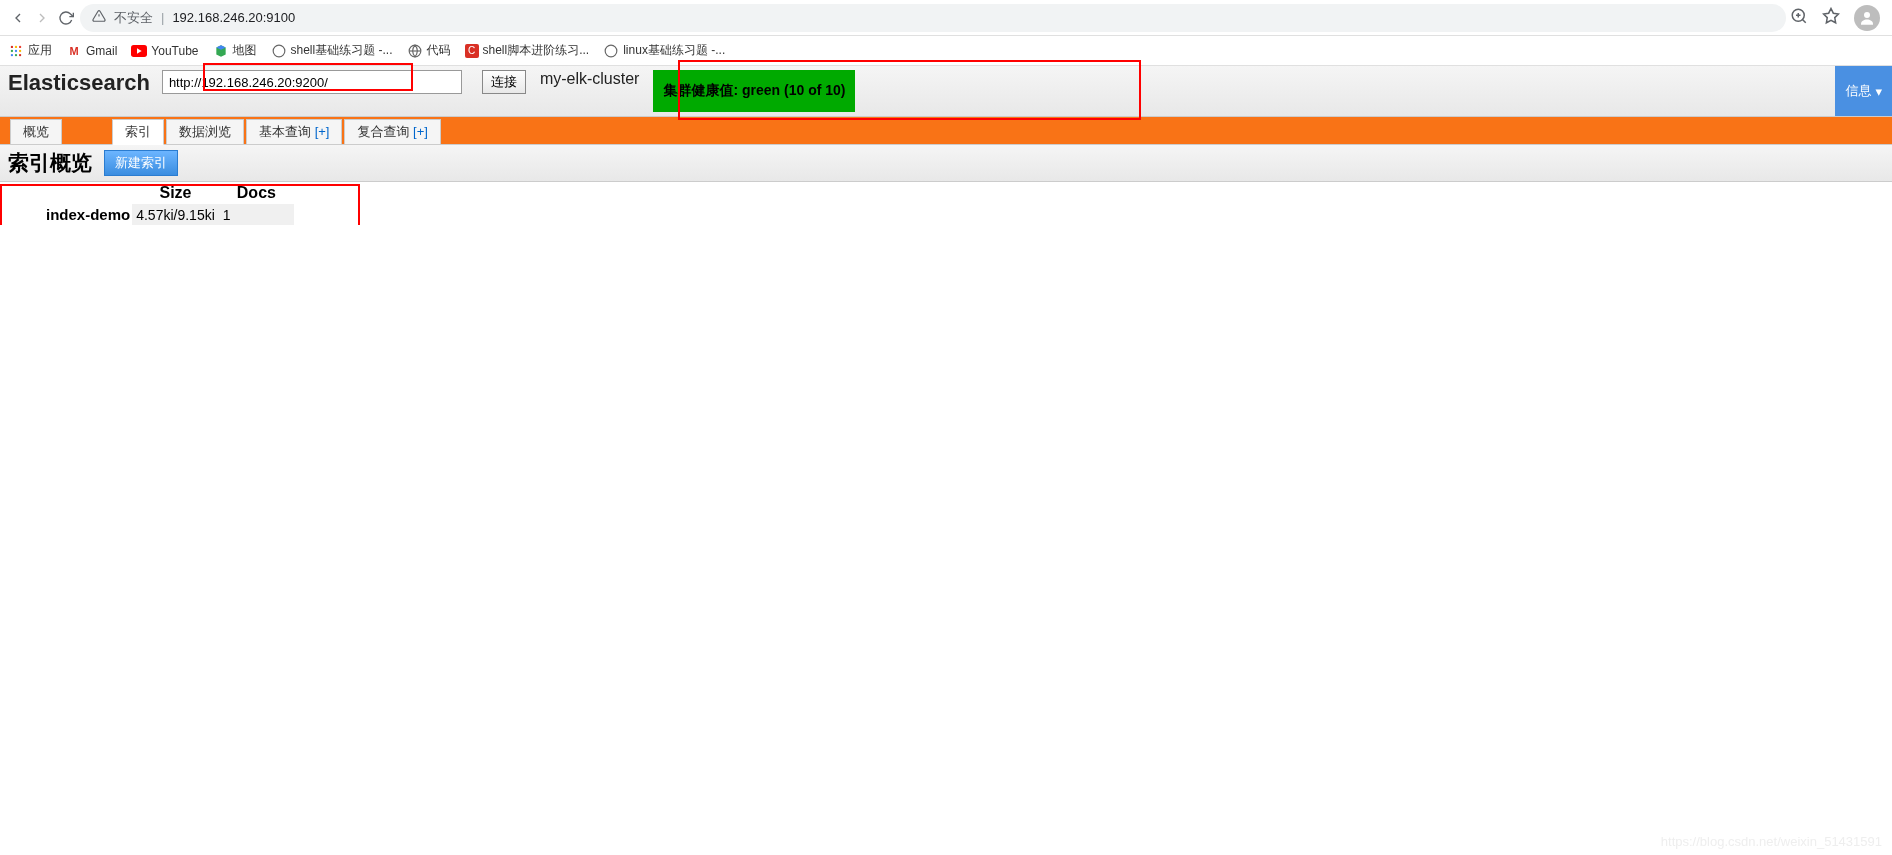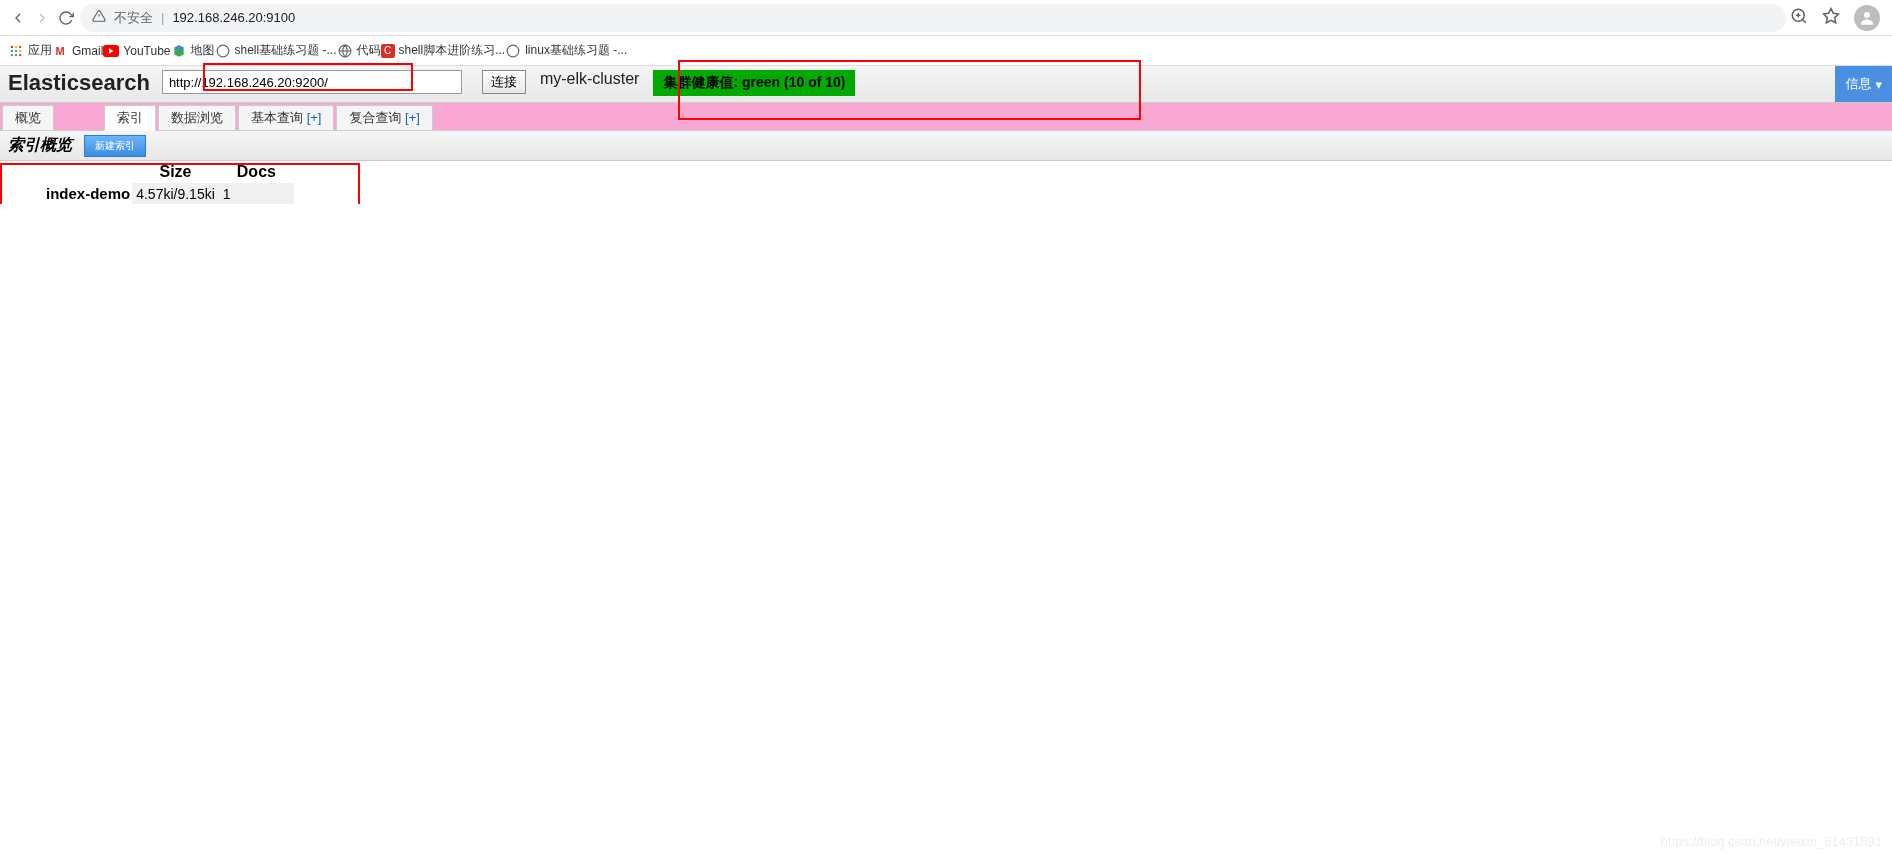--- a/index.html
+++ b/index.html
@@ -9,46 +9,46 @@
     .browser-toolbar { display: flex; align-items: center; height: 36px; padding: 0 8px; gap: 4px; background: #fff; border-bottom: 1px solid #e0e0e0; }
     .nav-btn { width: 20px; height: 20px; display: flex; align-items: center; justify-content: center; color: #5f6368; cursor: pointer; }
     .nav-btn.disabled { color: #bdbdbd; }
     .url-bar { flex: 1; display: flex; align-items: center; height: 28px; background: #f1f3f4; border-radius: 14px; padding: 0 12px; gap: 8px; color: #5f6368; font-size: 13px; }
     .url-text { color: #202124; }
     .toolbar-right { display: flex; align-items: center; gap: 14px; padding-right: 4px; }
     .toolbar-icon { color: #5f6368; cursor: pointer; }
     .profile-icon { width: 26px; height: 26px; border-radius: 50%; background: #bdbdbd; display: flex; align-items: center; justify-content: center; color: #fff; }
     
     
-    .bookmarks-bar { display: flex; align-items: center; height: 30px; padding: 0 8px; background: #fff; border-bottom: 1px solid #e0e0e0; font-size: 12px; }
+    .bookmarks-bar { display: flex; align-items: center; height: 30px; padding: 0 8px; gap: 14px; background: #fff; border-bottom: 1px solid #e0e0e0; font-size: 12px; }
     .bookmark-item { display: flex; align-items: center; gap: 4px; color: #333; cursor: pointer; white-space: nowrap; }
     .bk-icon { width: 16px; height: 16px; display: inline-flex; align-items: center; justify-content: center; font-size: 11px; }
     
     
     .es-header { display: flex; align-items: flex-start; background: linear-gradient(#f5f5f5,#e8e8e8); border-bottom: 1px solid #ccc; padding: 4px 6px; gap: 8px; position: relative; }
     .es-logo { font-size: 22px; font-weight: bold; color: #222; padding: 0 4px 2px 2px; }
     .es-url-wrap { display: flex; align-items: center; gap: 20px; position: relative; }
     .es-url-input { width: 300px; height: 24px; padding: 2px 6px; border: 1px solid #999; font-size: 13px; }
     .es-connect-btn { height: 24px; padding: 0 8px; border: 1px solid #888; background: linear-gradient(#fefefe,#e8e8e8); cursor: pointer; font-size: 13px; }
     .cluster-name { font-size: 16px; font-weight: normal; color: #222; padding: 0 6px; z-index: 2; }
-    .health-badge { background: #0a0; color: #000; font-weight: bold; padding: 4px 10px; font-size: 14px; }
+    .health-badge { background: #0a0; color: #000; font-weight: bold; padding: 12px 10px; font-size: 14px; }
     .info-btn { position: absolute; right: 0; top: 0; bottom: 0; background: #4a90e2; color: #fff; padding: 0 10px; display: flex; align-items: center; gap: 4px; cursor: pointer; font-size: 13px; }
     
     .red-box-header { position: absolute; border: 2px solid red; pointer-events: none; }
     
     
-    .es-tabs { display: flex; background: #f9a8d4; border-bottom: 1px solid #ccc; padding-left: 2px; }
+    .es-tabs { display: flex; background: #f97316; border-bottom: 1px solid #ccc; padding-left: 10px; }
     .es-tab { padding: 3px 12px; border: 1px solid #ccc; border-bottom: none; margin-right: 2px; margin-top: 2px; background: #f5f5f5; cursor: pointer; font-size: 13px; color: #333; }
     .es-tab.active { background: #fff; border-bottom: 1px solid #fff; margin-bottom: -1px; margin-left: 48px; }
     .tab-plus { color: #06c; }
     
     
     .index-toolbar { display: flex; align-items: center; background: linear-gradient(#f5f5f5,#e8e8e8); border-bottom: 1px solid #ccc; padding: 2px 4px; gap: 8px; }
-    .index-title { font-weight: bold; font-size: 16px; padding: 2px 4px; font-style: italic; }
-    .new-index-btn { background: linear-gradient(#6cb5ff,#3a8de0); color: #fff; border: 1px solid #2a7cd0; padding: 3px 10px; cursor: pointer; font-size: 10px; }
+    .index-title { font-weight: bold; font-size: 21px; padding: 2px 4px; }
+    .new-index-btn { background: linear-gradient(#6cb5ff,#3a8de0); color: #fff; border: 1px solid #2a7cd0; padding: 3px 10px; cursor: pointer; font-size: 13px; }
     
     .index-table { border-collapse: collapse; font-size: 14px; margin-left: 42px; }
     .index-table th { font-weight: bold; text-align: center; padding: 2px 18px; font-size: 16px; }
     .index-table td { padding: 2px 4px; background: #f0f0f0; }
     .index-table .name-cell { font-weight: bold; font-size: 15px; background: #fff; padding-right: 2px; }
     
     .index-area { position: relative; padding-top: 0; }
     .red-box-index { position: absolute; border: 2px solid red; pointer-events: none; }
     
     .watermark { position: fixed; bottom: 6px; right: 10px; color: #eee; font-size: 13px; }

